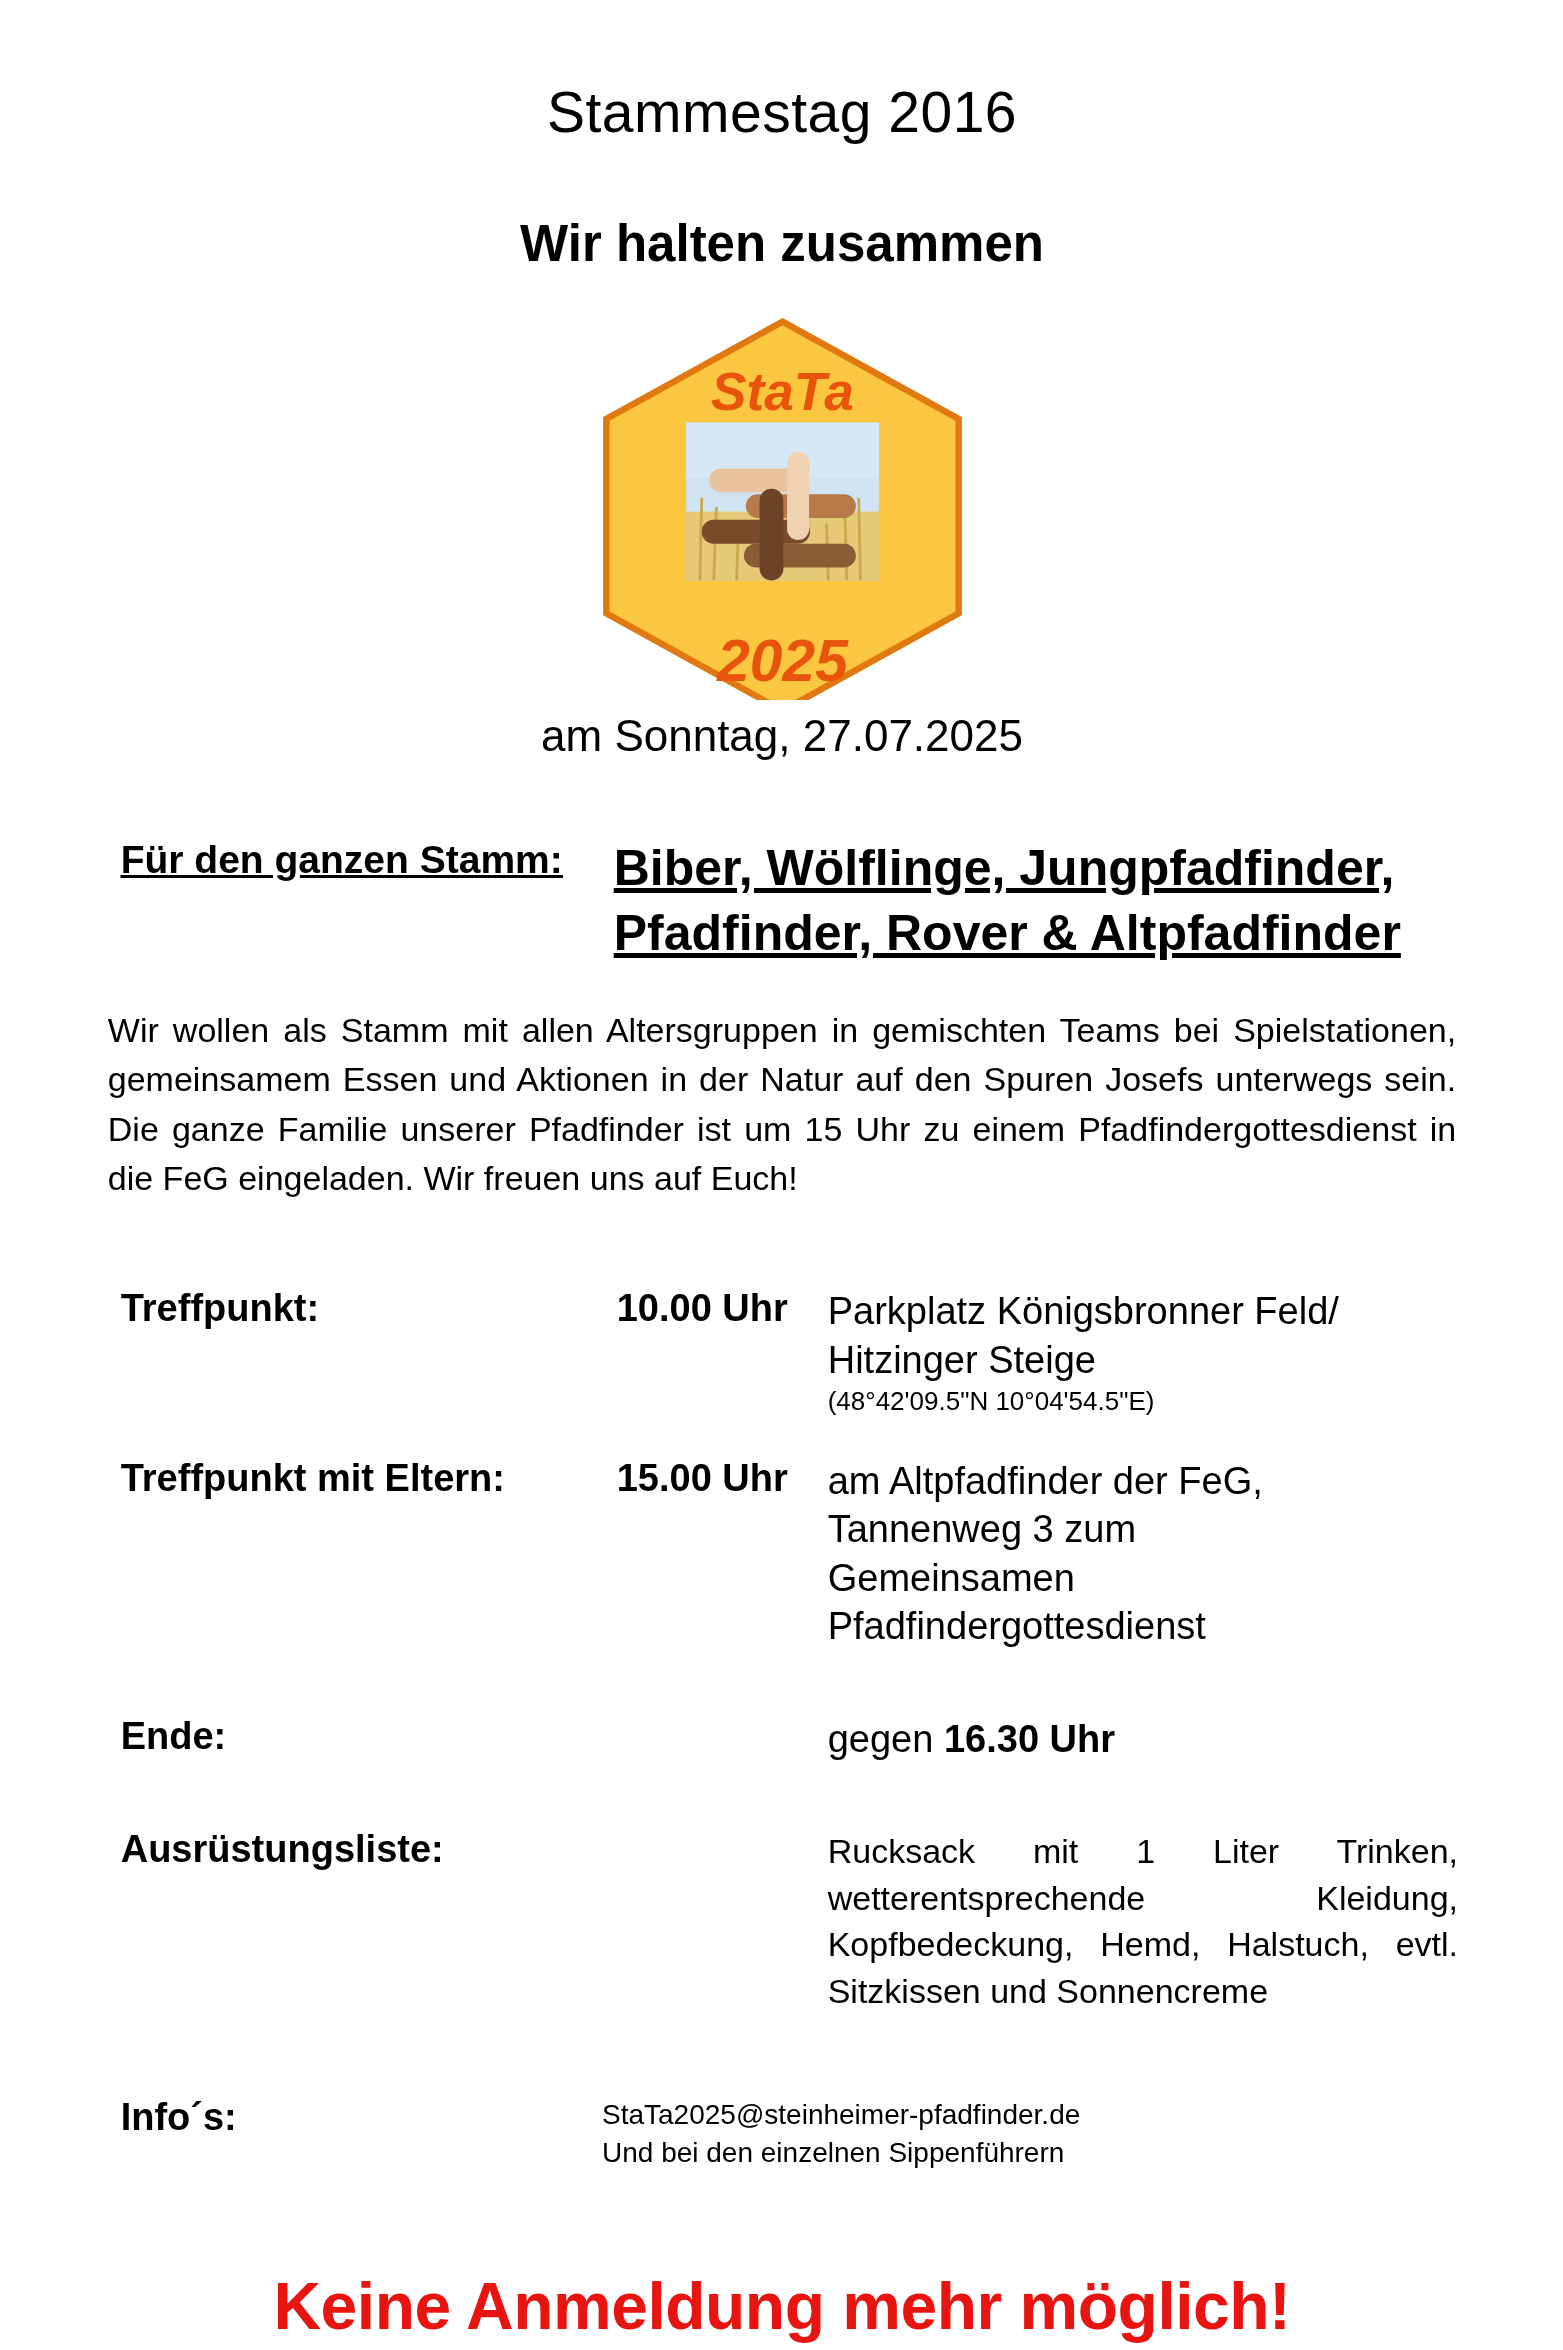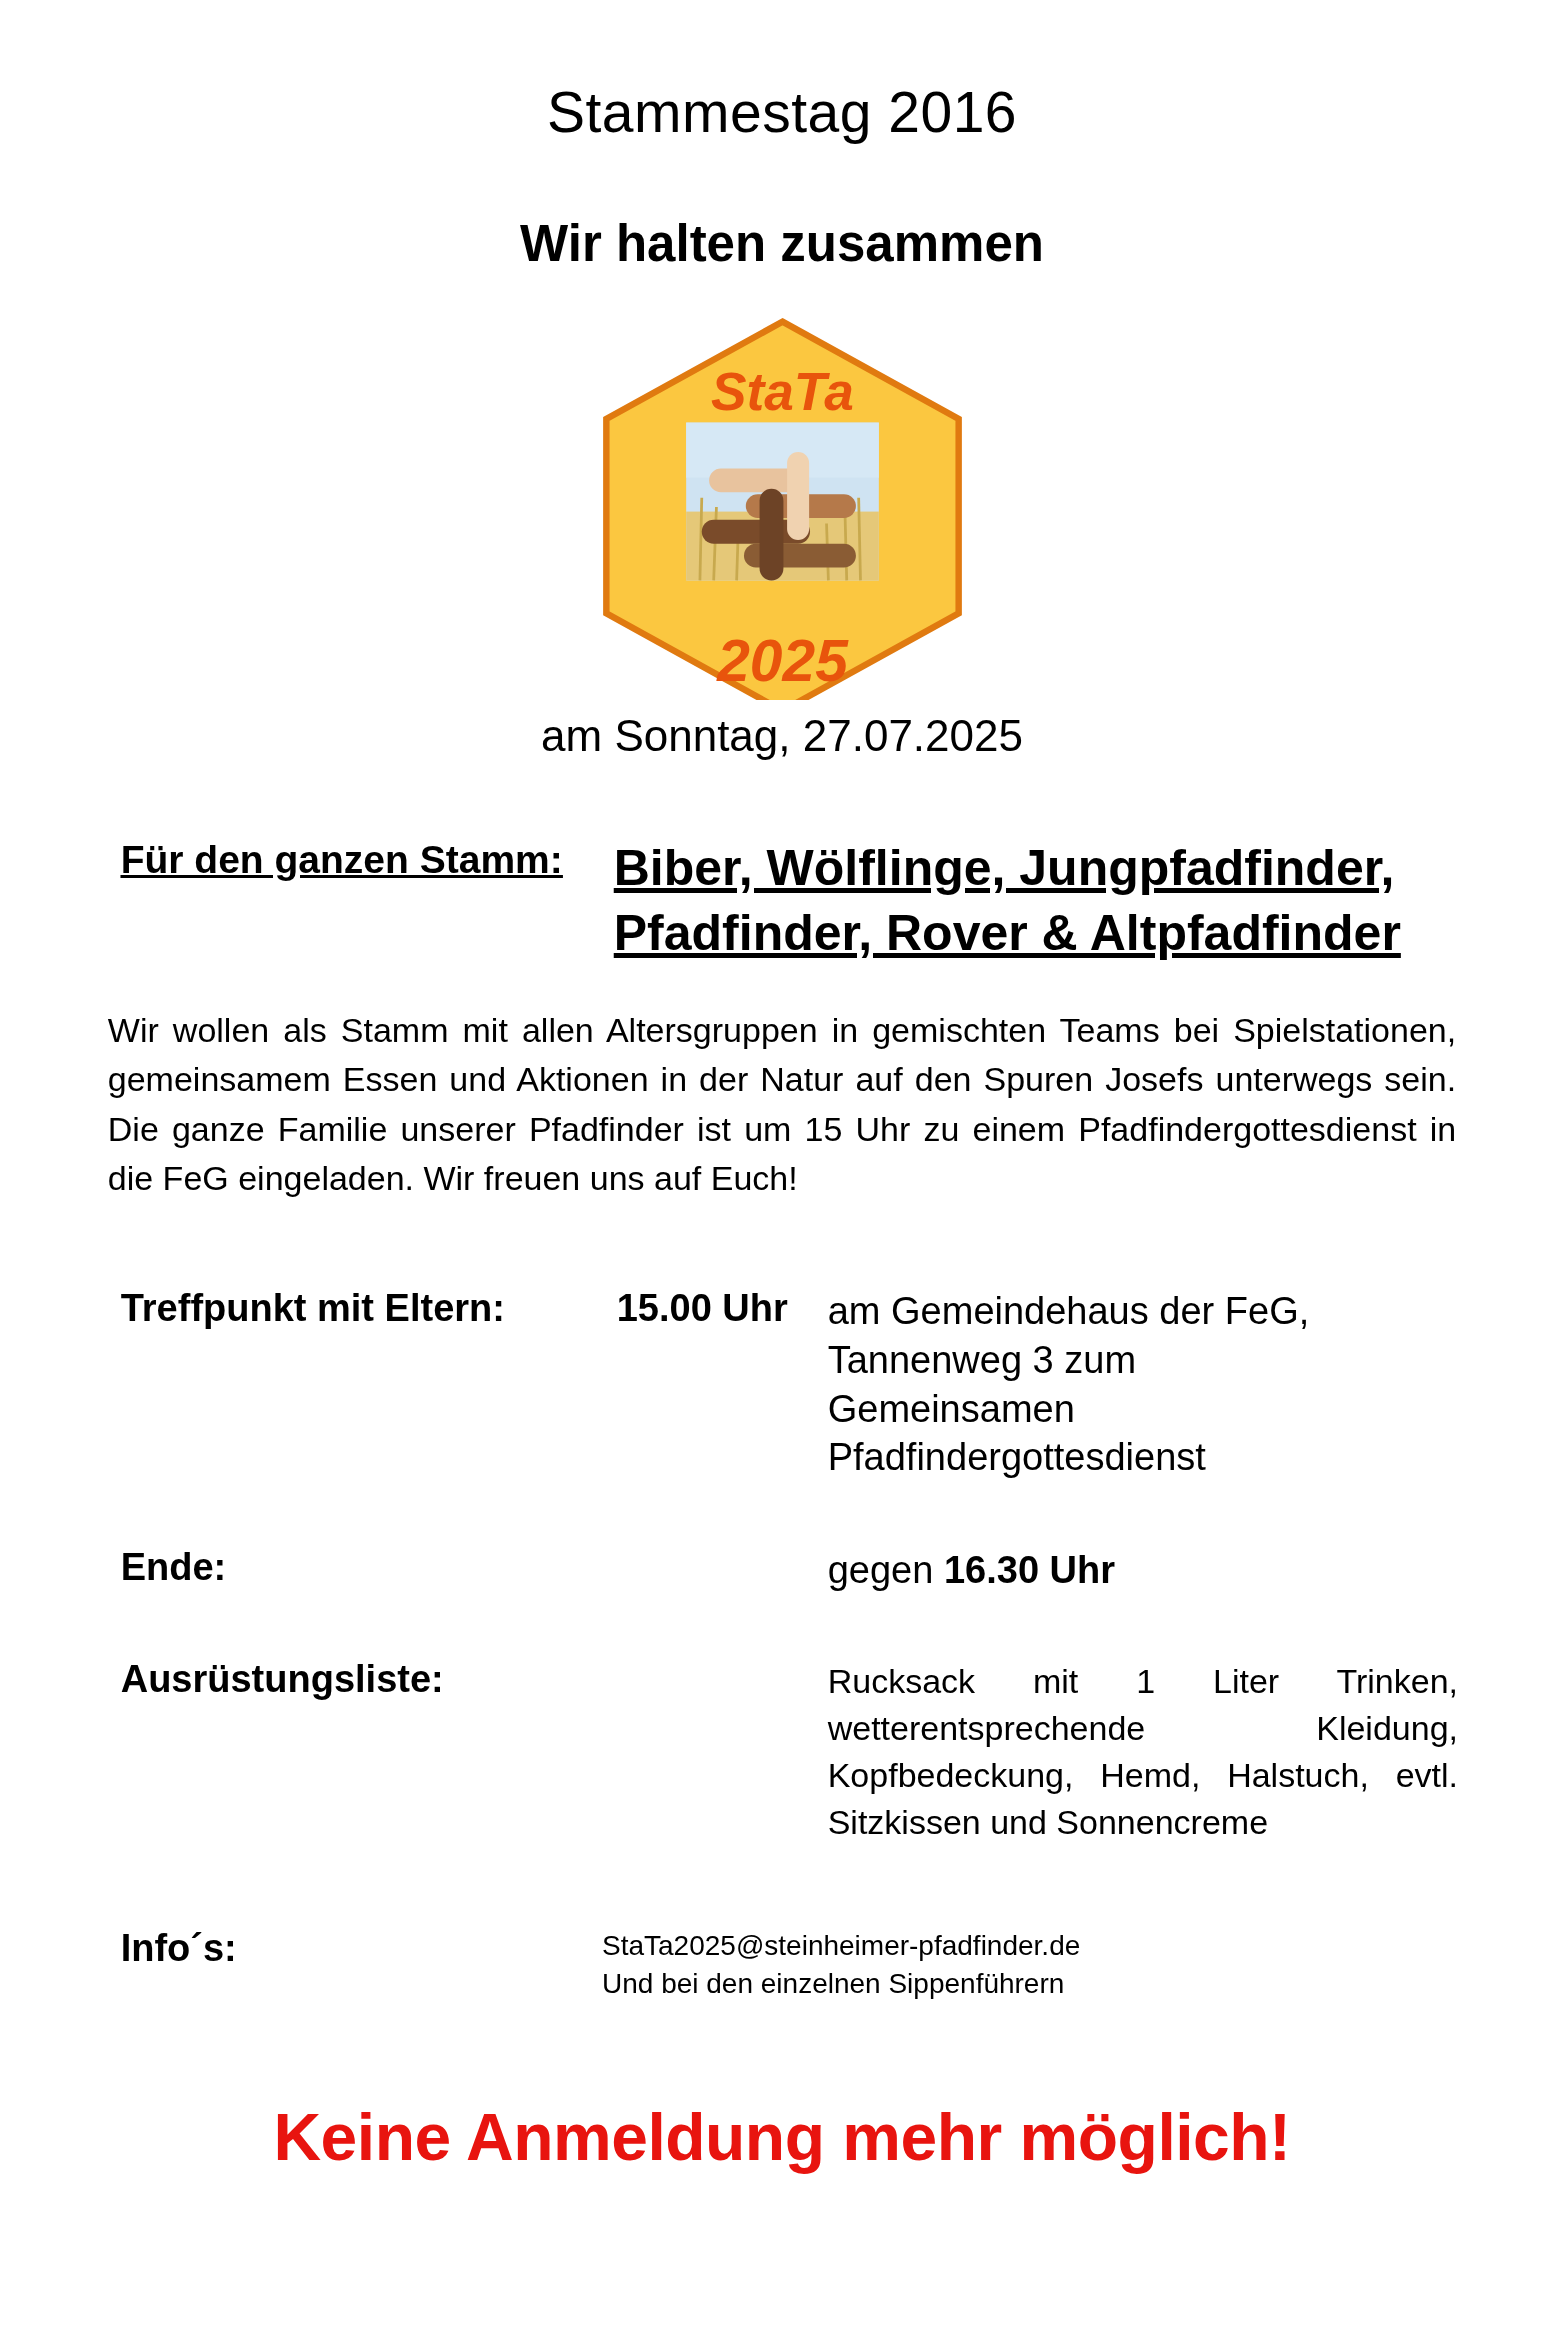--- a/index.html
+++ b/index.html
@@ -225,25 +225,34 @@
     <div class="stamm-groups">
       <div>Biber, Wölflinge, Jungpfadfinder,</div>
       <div>Pfadfinder, Rover &amp; Altpfadfinder</div>
     </div>
   </div>
 
   <p class="intro">Wir wollen als Stamm mit allen Altersgruppen in gemischten Teams bei Spielstationen, gemeinsamem Essen und Aktionen in der Natur auf den Spuren Josefs unterwegs sein. Die ganze Familie unserer Pfadfinder ist um 15 Uhr zu einem Pfadfindergottesdienst in die FeG eingeladen. Wir freuen uns auf Euch!</p>
 
   <table class="info-table">
     <tbody>
+      <tr>
+        <td class="col-label">Treffpunkt:</td>
+        <td class="col-time">10.00 Uhr</td>
+        <td class="col-val">
+          <div>Parkplatz Königsbronner Feld/</div>
+          <div>Hitzinger Steige</div>
+          <div class="coords">(48°42'09.5"N 10°04'54.5"E)</div>
+        </td>
+      </tr>
       <tr class="gap-row">
         <td class="col-label">Treffpunkt mit Eltern:</td>
         <td class="col-time">15.00 Uhr</td>
         <td class="col-val">
-          <div>am Gemeindehaus der FeG,</div>
+          <div>am Altpfadfinder der FeG,</div>
           <div>Tannenweg 3 zum</div>
           <div>Gemeinsamen</div>
           <div>Pfadfindergottesdienst</div>
         </td>
       </tr>
       <tr class="gap-row">
         <td class="col-label">Ende:</td>
         <td class="col-time"></td>
         <td class="col-val">
           <span class="val-normal">gegen </span><span class="bold">16.30 Uhr</span>

